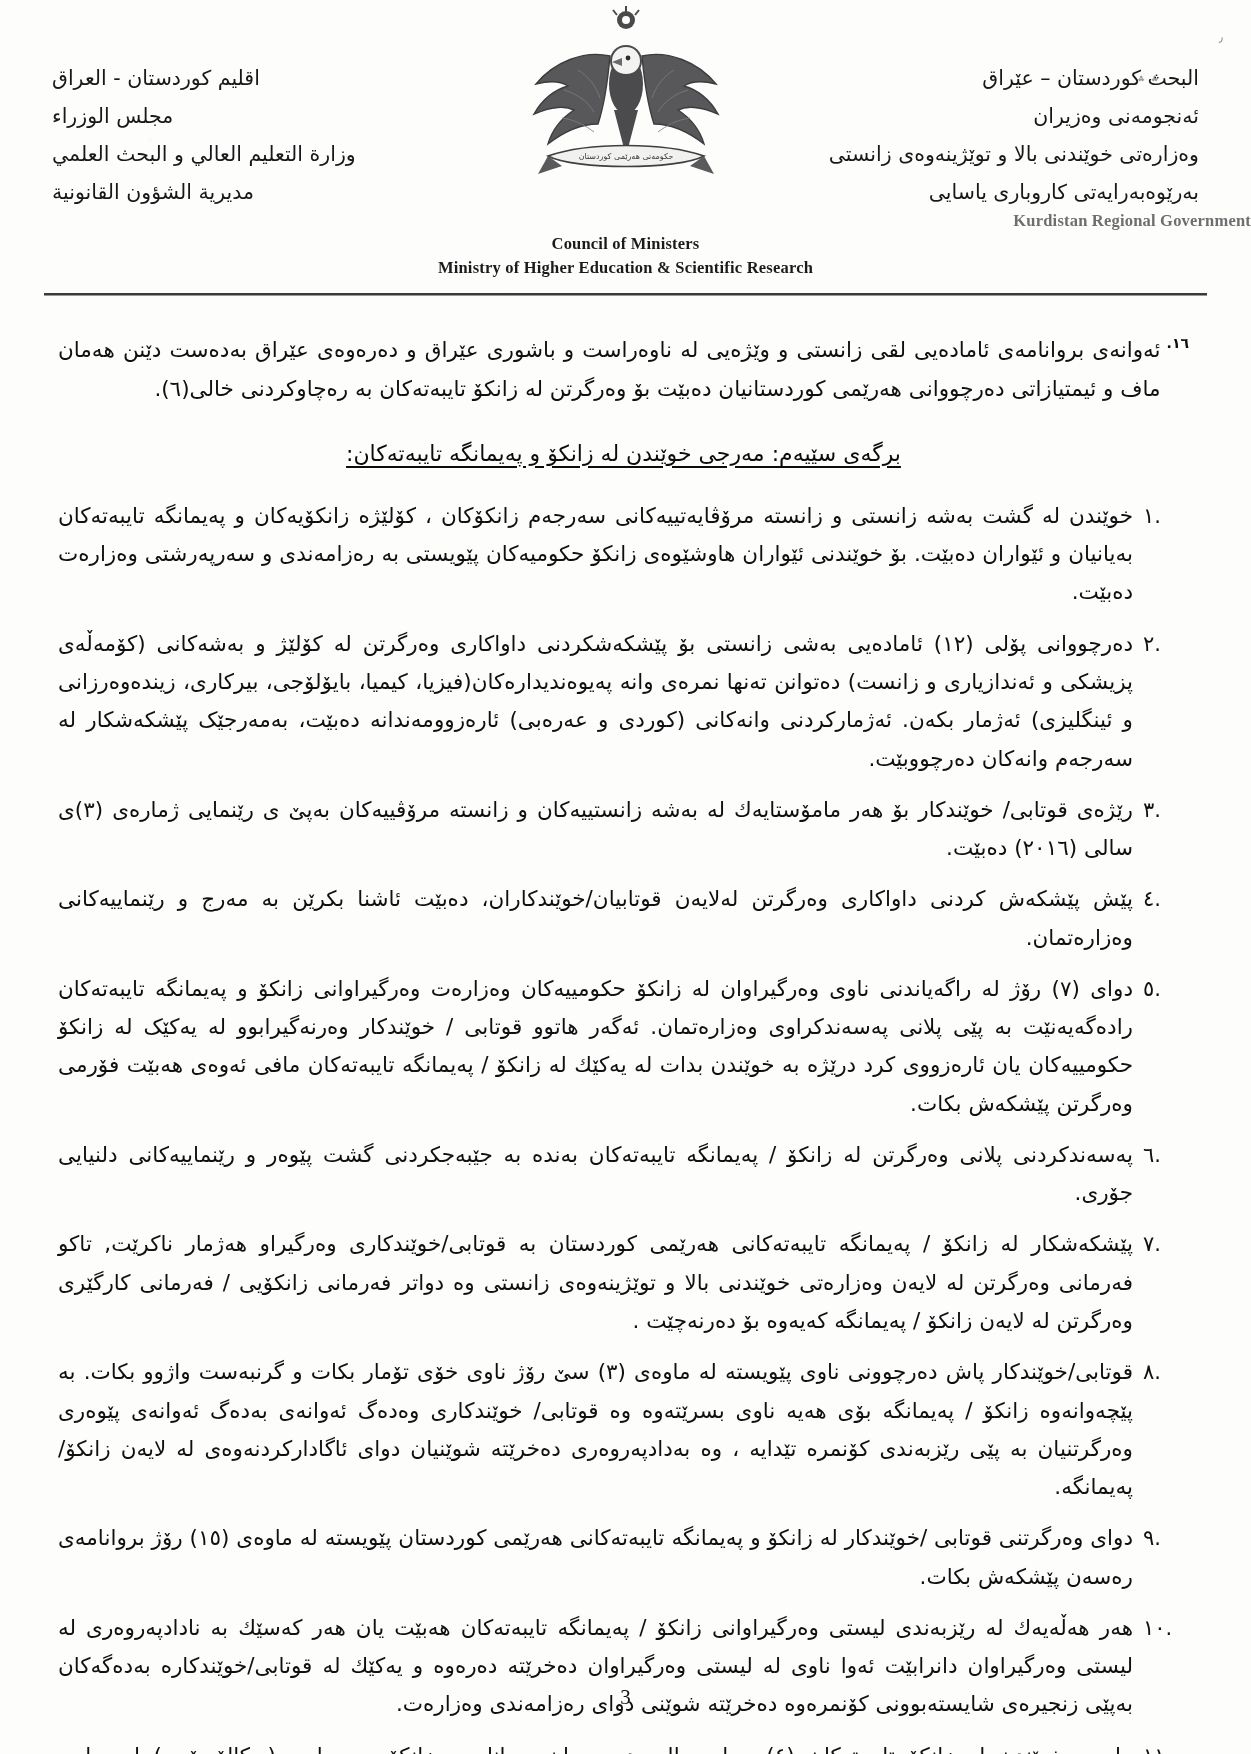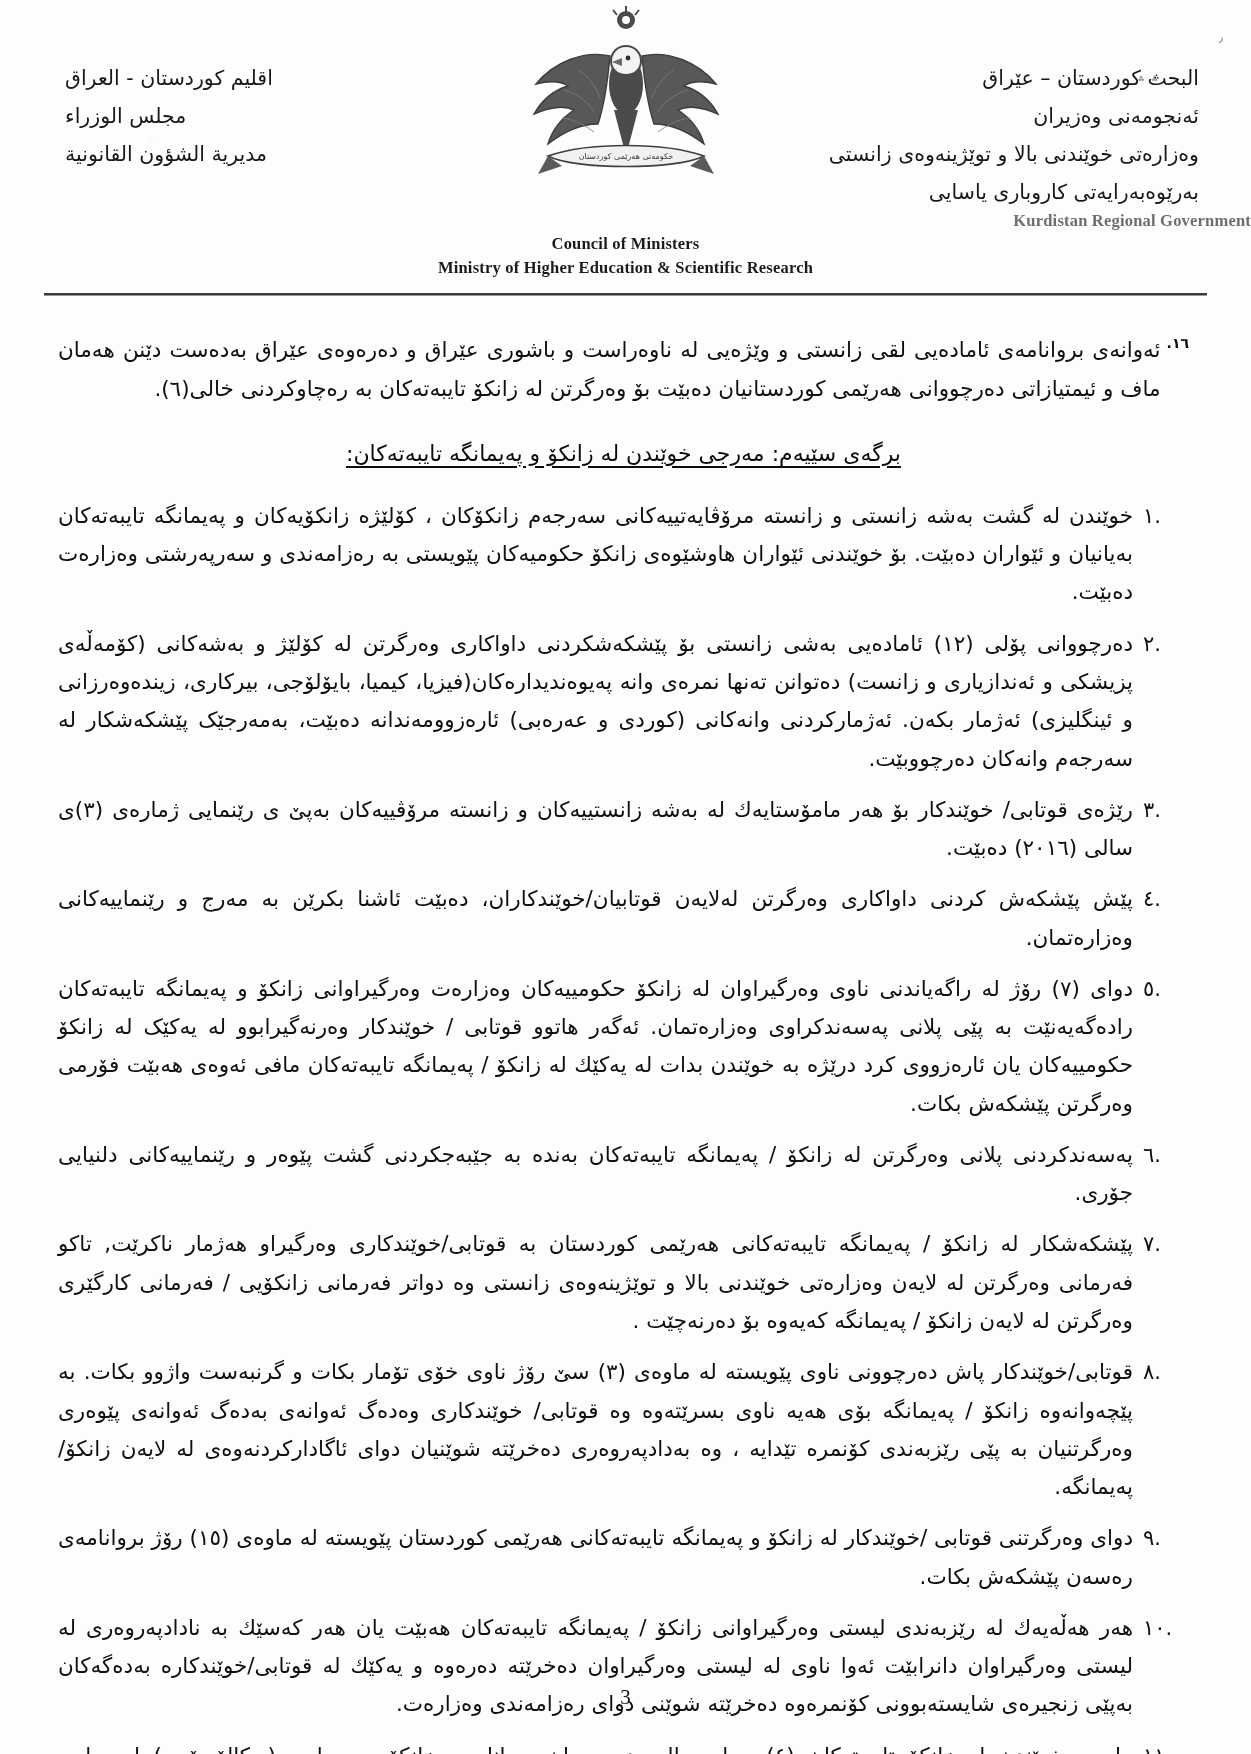--- a/index.html
+++ b/index.html
@@ -43,21 +43,21 @@
     box-sizing: border-box;
   }
   .lh-block {
     font-family: "DejaVu Sans", sans-serif;
     font-size: 20.5px;
     line-height: 1.85;
     color: #18181a;
     white-space: nowrap;
   }
   .lh-right { text-align: right; padding-top: 18px; }
-  .lh-left  { text-align: left;  padding-top: 18px; margin-left: 13px; }
+  .lh-left  { text-align: left;  padding-top: 18px; }
   .lh-left .lh-line { direction: rtl; text-align: left; }
 
   .emblem {
     position: absolute;
     left: 50%;
     transform: translateX(-50%);
     top: 6px;
     width: 216px;
     height: 190px;
     text-align: center;
@@ -223,20 +223,21 @@
           <path d="M30 150 L20 168 L44 160 Z" fill="#5a5a5c"></path>
           <path d="M186 150 L196 168 L172 160 Z" fill="#5a5a5c"></path>
         </g>
         <text x="108" y="153" text-anchor="middle" font-size="8" fill="#3a3a3c" font-family="DejaVu Sans, sans-serif">حكومەتی هەرێمی كوردستان</text>
       </svg>
     </div>
 
     <div class="lh-block lh-left">
       <div class="lh-line">اقلیم کوردستان - العراق</div>
       <div class="lh-line">مجلس الوزراء</div>
+      <div class="lh-line">وزارة التعلیم العالي و البحث العلمي</div>
       <div class="lh-line">مدیریة الشؤون القانونیة</div>
     </div>
   </div>
 
   <div class="lh-en">
     <div class="faded">Kurdistan Regional Government</div>
     <div>Council of Ministers</div>
     <div>Ministry of Higher Education &amp; Scientific Research</div>
   </div>
 

